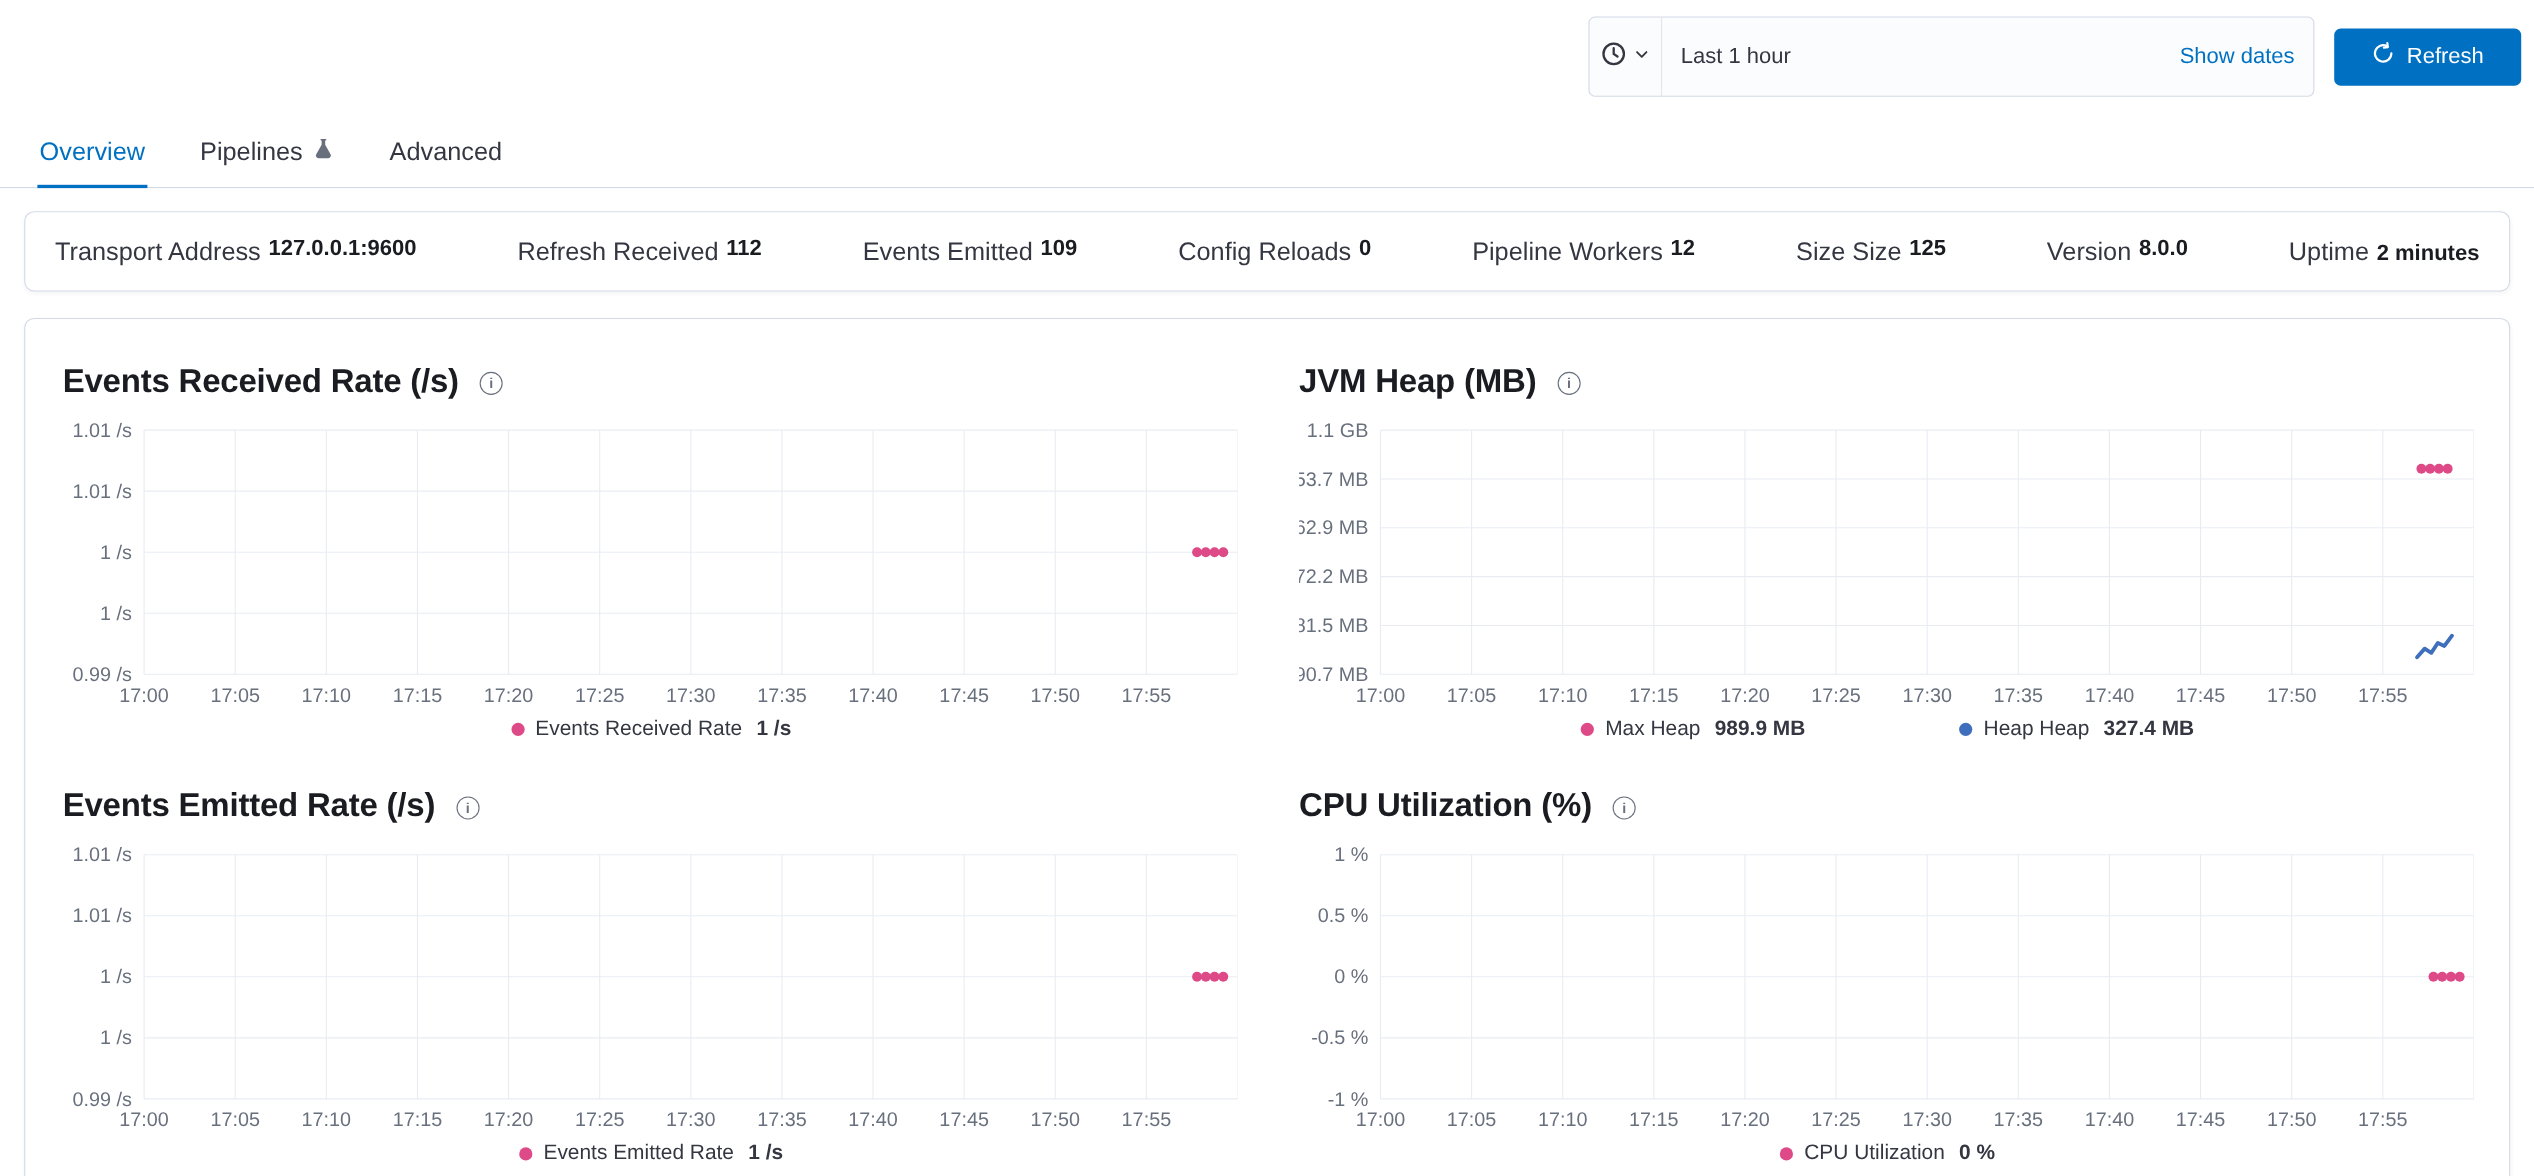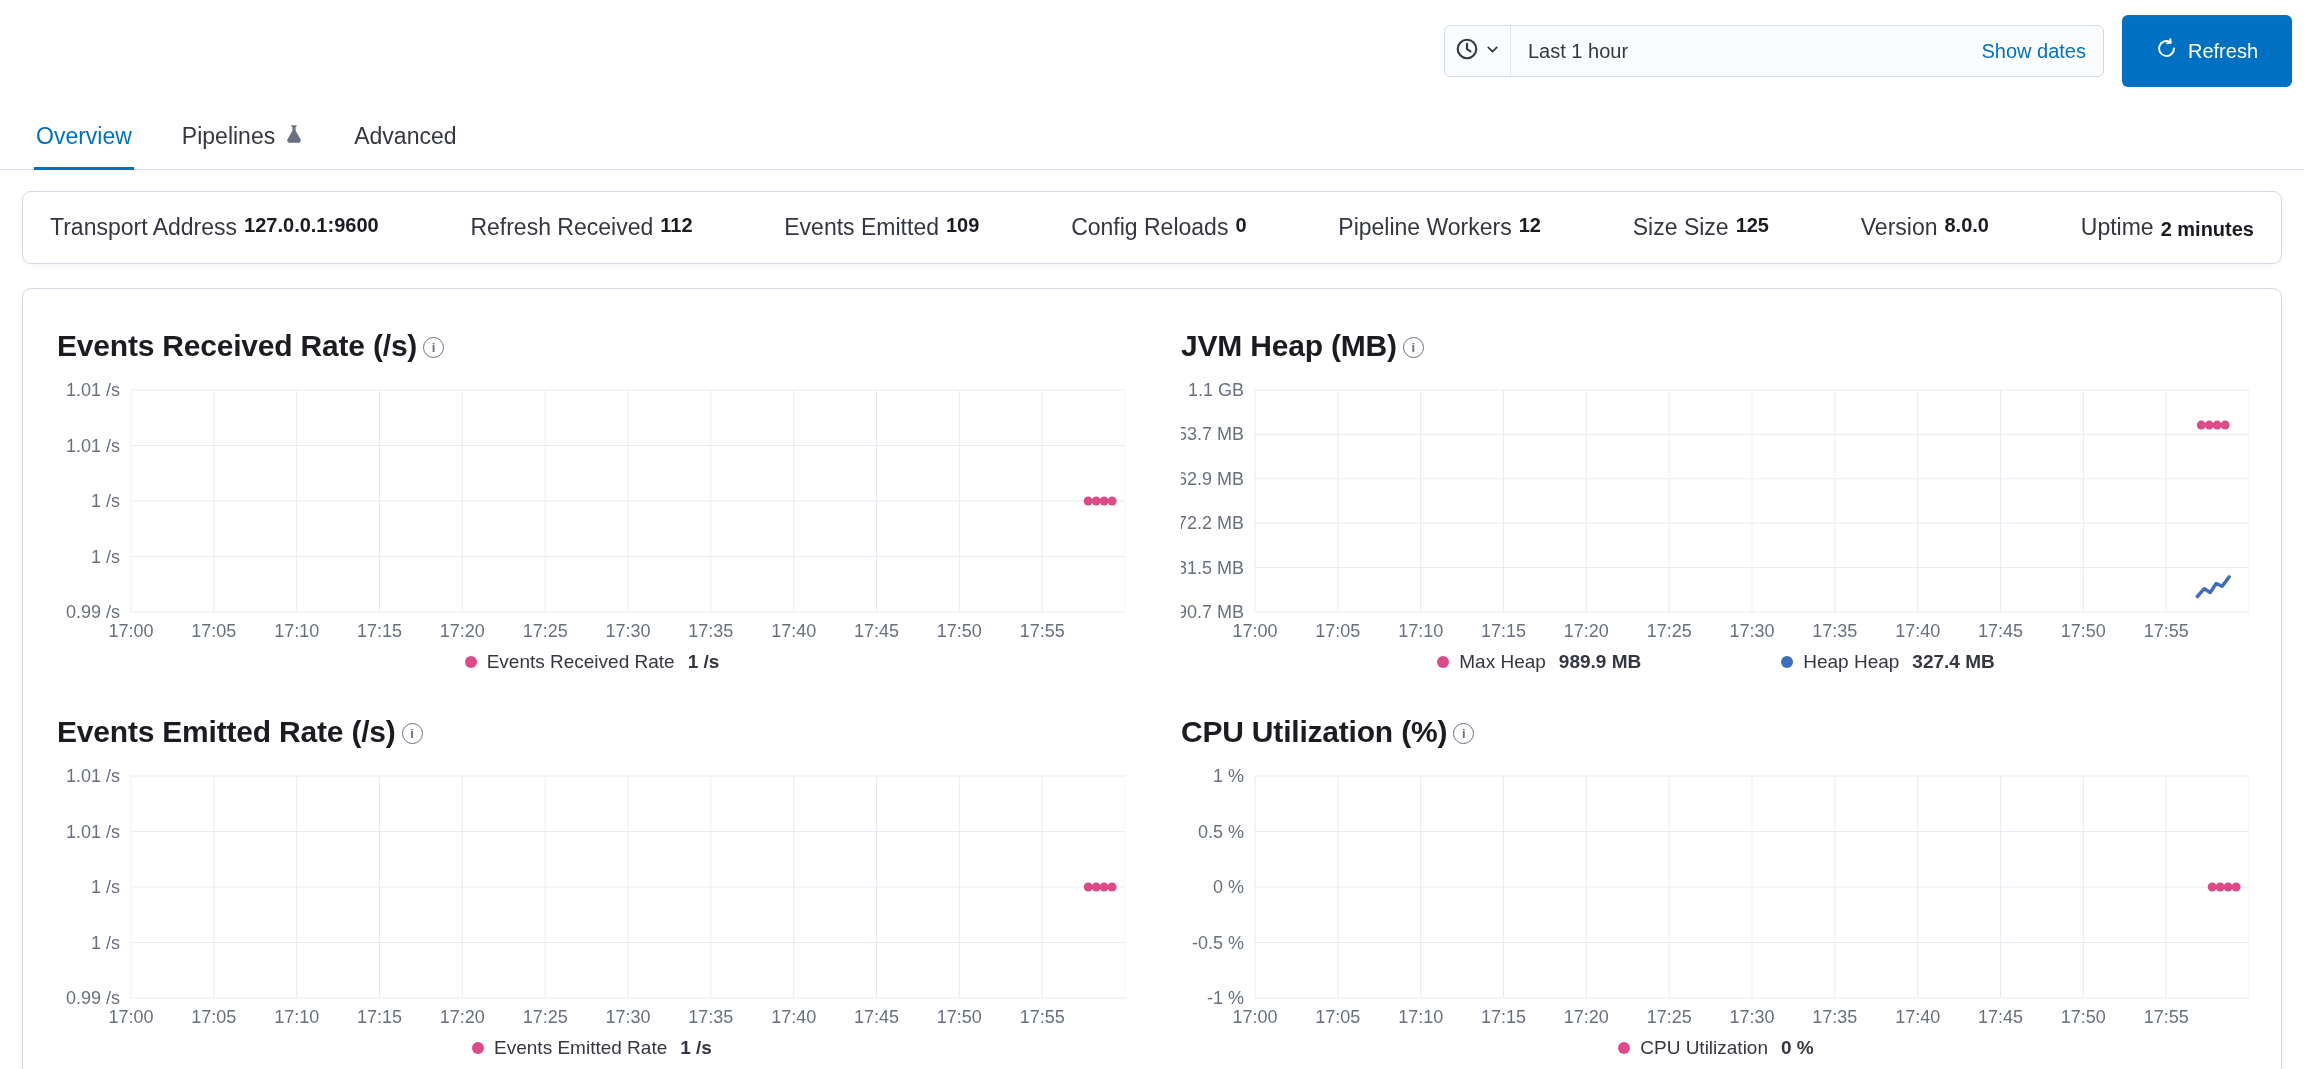--- a/index.html
+++ b/index.html
@@ -6,32 +6,32 @@
   html,body { margin:0; padding:0; }
   body {
     width:2304px; height:1069px; overflow:hidden; background:#fff;
     font-family:"Liberation Sans","DejaVu Sans",sans-serif; color:#343741;
   }
   svg text { font-family:"Liberation Sans","DejaVu Sans",sans-serif; }
 
   
   .header { display:flex; justify-content:flex-end; align-items:center; gap:18px; padding:15px 12px 0 22px; }
   .picker {
-    display:flex; align-items:center; width:660px; height:52px;
+    display:flex; align-items:center; width:660px; height:73px;
     border:1px solid #d3dae6; border-radius:6px; background:#fbfcfd;
   }
   .quick-select {
     display:flex; align-items:center; justify-content:center; gap:5px;
     width:66px; height:100%; cursor:pointer; border-right:1px solid rgba(211,218,230,.65);
   }
   .time-text { flex:1; margin-left:17px; font-size:20px; color:#343741; cursor:pointer; }
   .show-dates { margin-right:17px; font-size:20px; font-weight:500; color:#0071c2; cursor:pointer; white-space:nowrap; }
   .refresh-btn {
     display:flex; align-items:center; justify-content:center; gap:11px;
-    height:72px; min-width:170px; padding:0 30px; border:none; border-radius:6px;
+    height:52px; min-width:170px; padding:0 30px; border:none; border-radius:6px;
     background:#0071c2; color:#fff; font-size:20px; font-weight:500; cursor:pointer;
     font-family:inherit;
   }
 
   
   .tabs { display:flex; gap:46px; margin-top:24px; padding:0 34px; border-bottom:1px solid #d3dae6; }
   .tab {
     display:flex; align-items:center; gap:9px; padding:12px 2px 17px;
     font-size:23px; color:#343741; cursor:pointer; border-bottom:3px solid transparent; margin-bottom:-1px;
   }
@@ -47,21 +47,21 @@
   .stat:last-child { align-items:flex-end; text-align:right; }
   .stat-label { font-size:23px; color:#343741; }
   .stat-value { font-size:20px; font-weight:700; color:#1a1c21; }
 
   
   .charts-panel {
     margin:24px 22px 0; padding:40px 34px 60px; border:1px solid #d3dae6; border-radius:9px;
     background:#fff; box-shadow:0 2px 4px rgba(52,55,65,.05);
   }
   .charts-grid { display:grid; grid-template-columns:1fr 1fr; column-gap:56px; row-gap:42px; }
-  .chart-title-row { display:flex; align-items:center; gap:6px; margin-bottom:20px; }
+  .chart-title-row { display:flex; align-items:center; gap:19px; margin-bottom:20px; }
   .chart-title { font-size:30px; font-weight:600; color:#1a1c21; letter-spacing:-.2px; }
   .info-icon {
     display:inline-flex; align-items:center; justify-content:center;
     width:21px; height:21px; border:1.5px solid #69707d; border-radius:50%;
     color:#69707d; font-size:13px; font-weight:600; cursor:pointer; margin-top:3px;
   }
   .chart-canvas { line-height:0; }
   .legend { display:flex; align-items:center; gap:140px; margin-top:6px; padding-left:2px;justify-content:center; }
   .legend-item { display:flex; align-items:center; gap:10px; cursor:pointer; }
   .dot { width:12px; height:12px; border-radius:50%; background:#999; flex:0 0 auto; }

